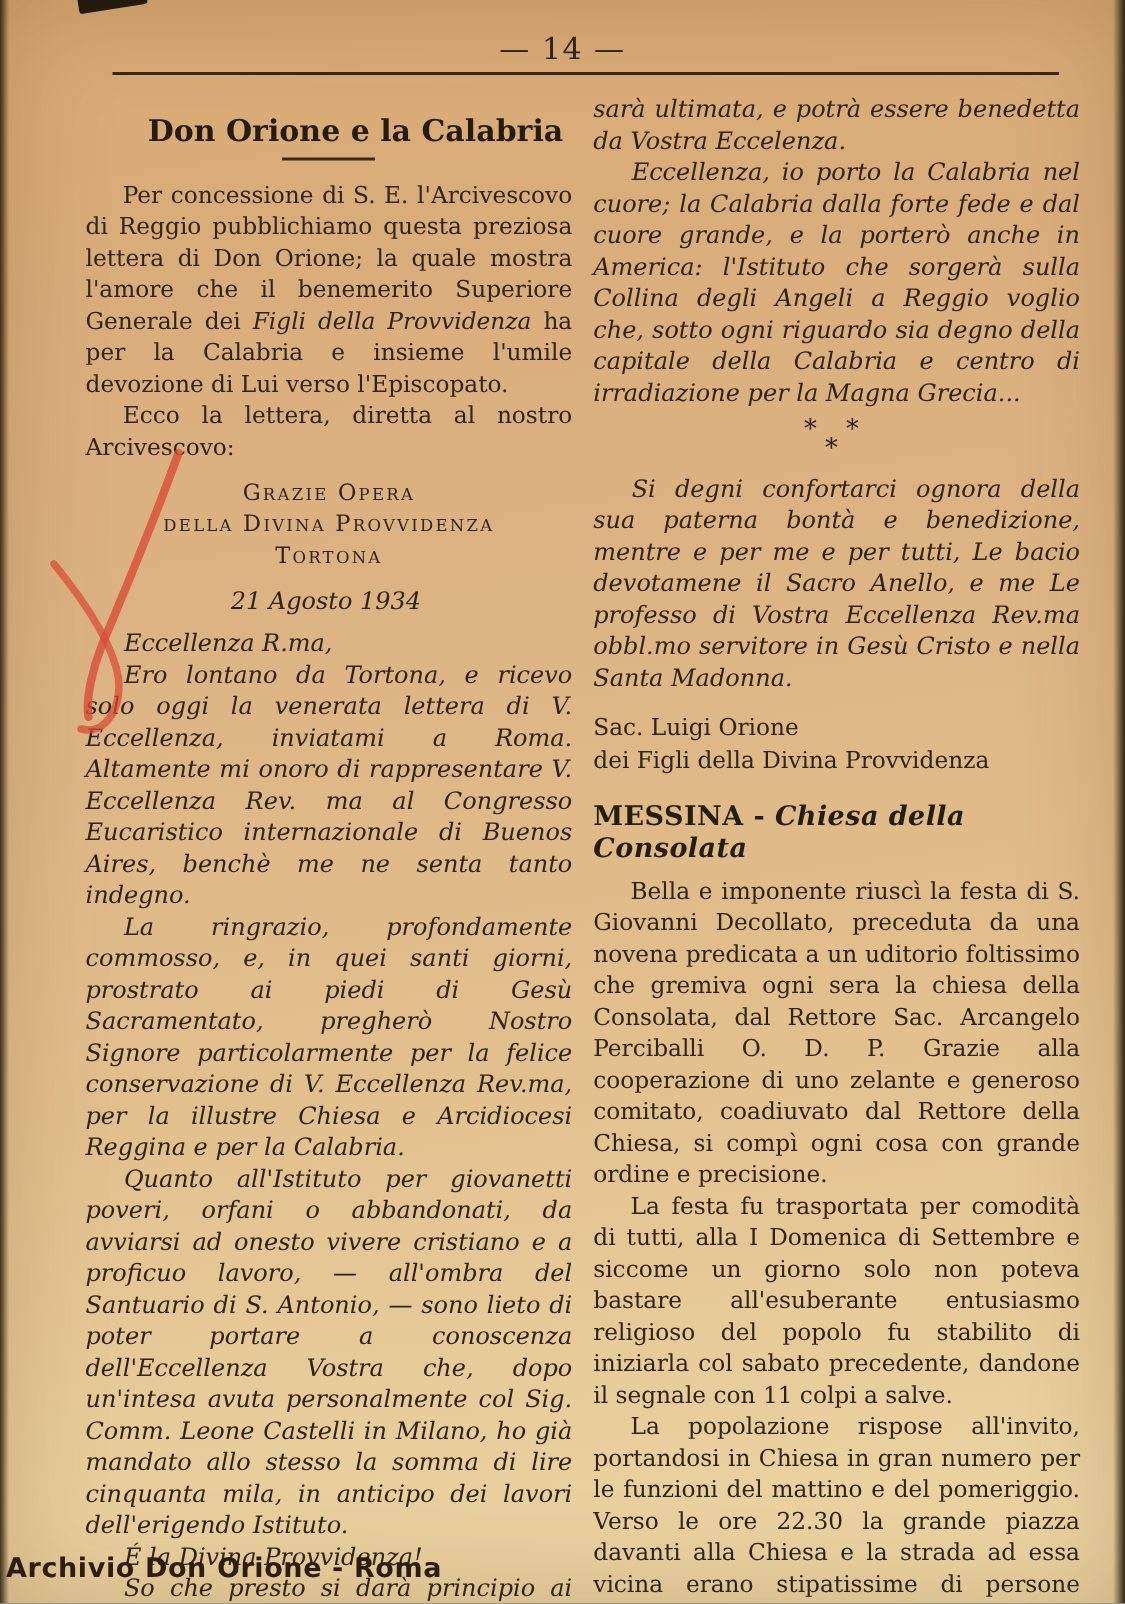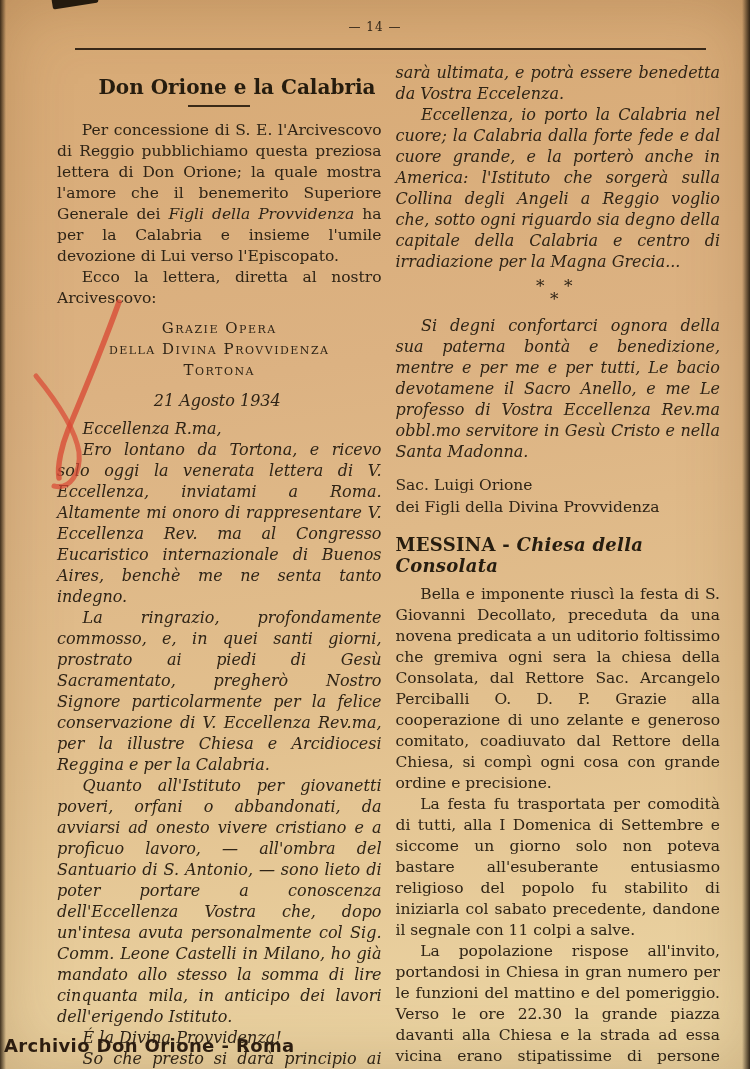--- a/index.html
+++ b/index.html
@@ -10,21 +10,21 @@
     color:#2f2416;
     font-family:"DejaVu Serif","Liberation Serif",serif;
   }
   .edge-left  { position:absolute; left:0; top:0; bottom:0; width:6px;
     background:linear-gradient(90deg, rgba(38,26,12,.85), rgba(38,26,12,0)); z-index:5; }
   .edge-right { position:absolute; right:0; top:0; bottom:0; width:8px;
     background:linear-gradient(270deg, rgba(32,22,10,.9), rgba(32,22,10,0)); z-index:5; }
   .corner-mark { position:absolute; left:52px; top:-5px; width:46px; height:11px;
     background:#241a0e; transform:rotate(-9deg); border-radius:2px; z-index:5; }
   .page-number { position:absolute; top:20px; left:0; width:100%; text-align:center;
-    font-size:12px; letter-spacing:1px; }
+    font-size:20px; letter-spacing:1px; }
   .header-rule { position:absolute; top:48px; left:75px; right:44px; height:2px;
     background:#382818; }
   .columns { position:absolute; top:62px; left:57px; right:30px; display:flex; gap:14px; }
   .col { flex:1; min-width:0; text-align:justify; font-size:15.5px; line-height:21px; }
   .article-title { text-align:right; font-weight:bold; font-size:20px; line-height:25px;
     margin:13px 6px 5px; color:#261c0e; }
   .title-rule { width:62px; height:2px; background:#3a2a18; margin:5px auto 13px; }
   p { margin:0; text-indent:1.6em; }
   .letter p, .letter-line { font-style:italic; font-size:16px; }
   .letterhead { font-variant:small-caps; text-align:center; font-size:15px; line-height:21px;

